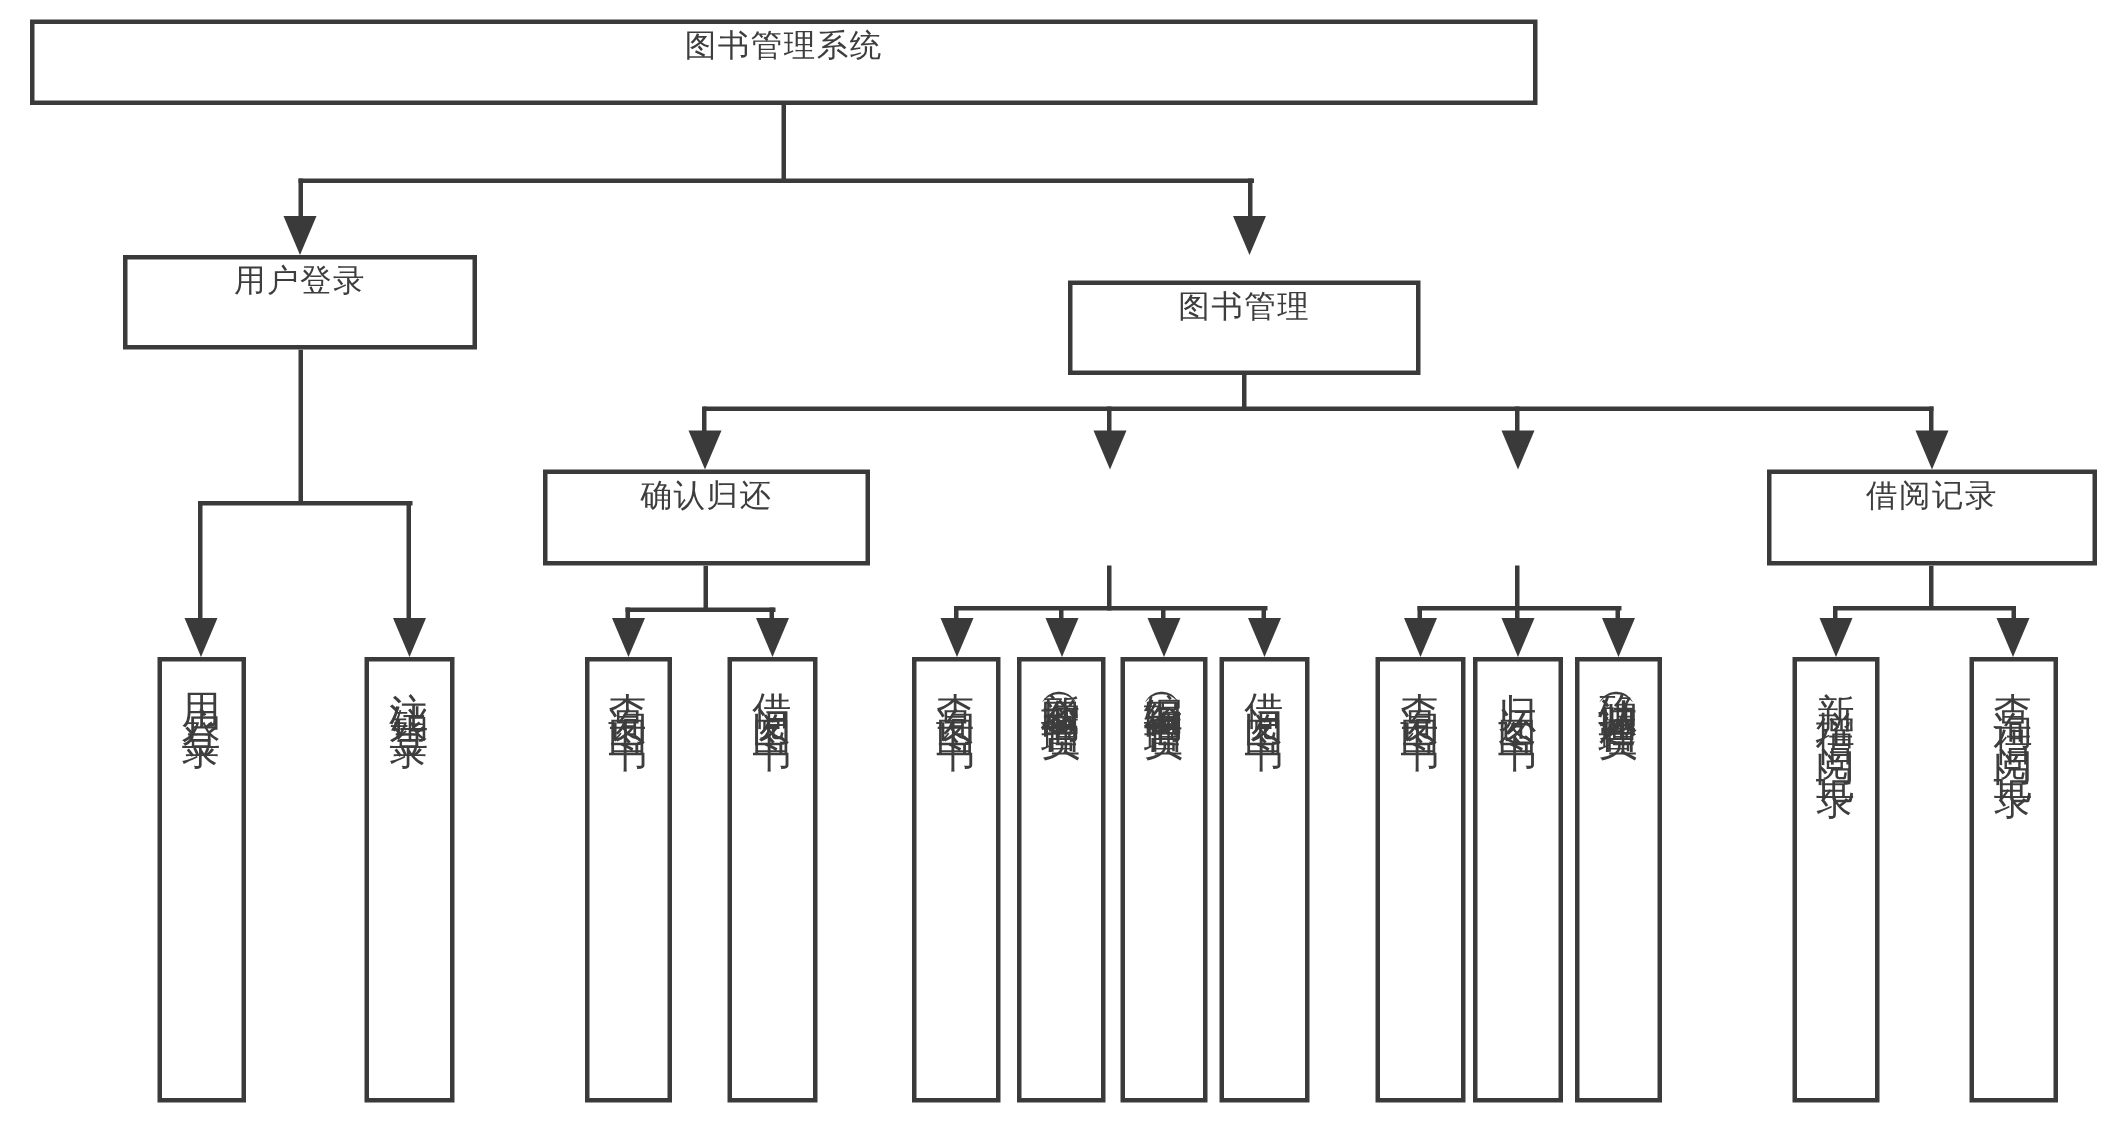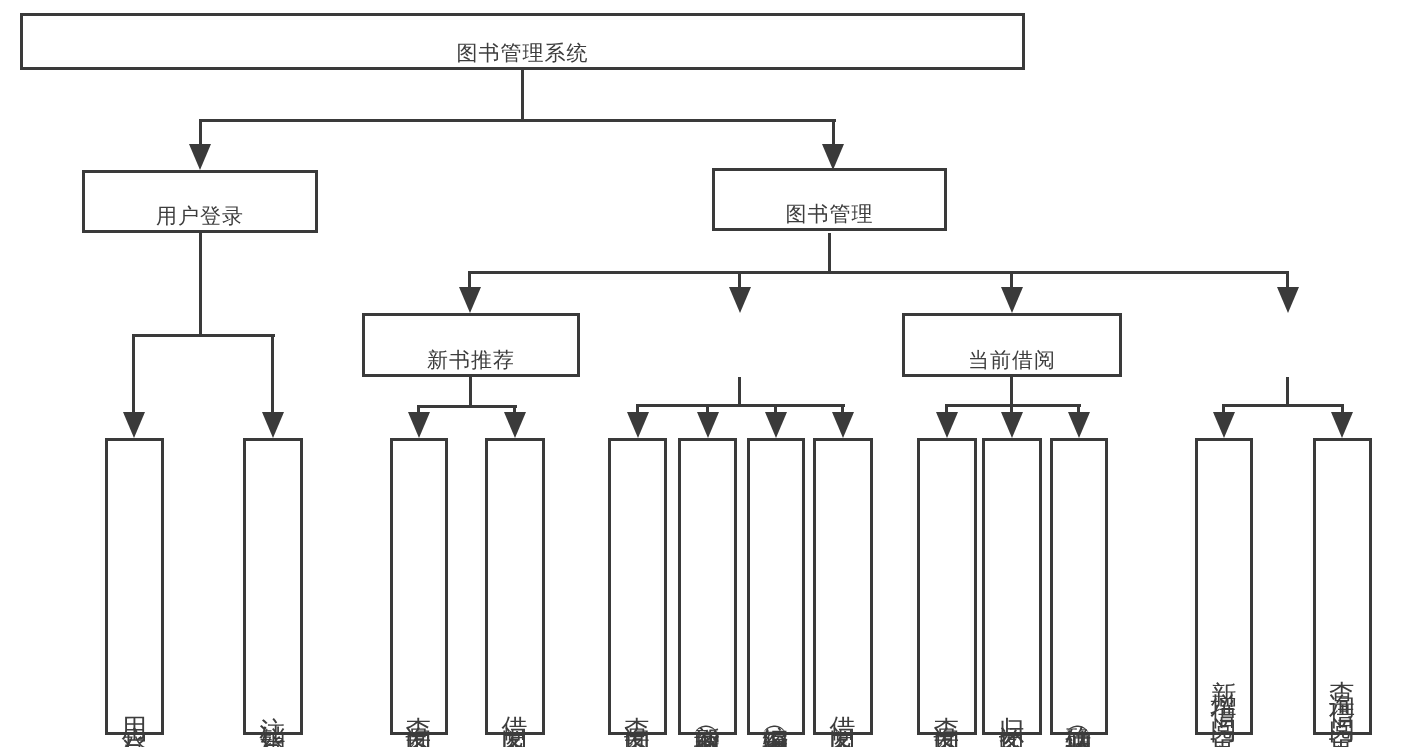--- a/index.html
+++ b/index.html
@@ -9,21 +9,21 @@
     background:#ffffff;
     font-family:"Liberation Sans","DejaVu Sans",sans-serif;
     overflow:hidden;
   }
   .node{
     position:absolute;
     box-sizing:border-box;
     border:3px solid #3a3a3a;
     background:#ffffff;
     display:flex;
-    align-items:flex-end;
+    align-items:flex-start;
     justify-content:center;
     color:#3d3d3d;
     font-size:21px;
     letter-spacing:1px;
     z-index:2;
   }
   .tall{
     top:438px;height:297px;width:59px;
   }
   .vtext{
@@ -65,21 +65,21 @@
   <div class="vl" style="left:521px;top:70px;height:51px;"></div>
   <div class="hl" style="left:199px;top:119px;width:637px;"></div>
   <div class="vl" style="left:199px;top:119px;height:29px;"></div>
   <div class="ah" style="left:189px;top:144px;"></div>
   <div class="vl" style="left:832px;top:119px;height:29px;"></div>
   <div class="ah" style="left:822px;top:144px;"></div>
 
   <div class="node" style="left:82px;top:170px;width:236px;height:63px;">
     <span>用户登录</span>
   </div>
-  <div class="node" style="left:712px;top:168px;width:235px;height:63px;">
+  <div class="node" style="left:712px;top:187px;width:235px;height:63px;">
     <span>图书管理</span>
   </div>
 
   <div class="vl" style="left:199px;top:233px;height:103px;"></div>
   <div class="hl" style="left:132px;top:334px;width:143px;"></div>
   <div class="vl" style="left:132px;top:334px;height:80px;"></div>
   <div class="ah" style="left:123px;top:412px;"></div>
   <div class="vl" style="left:271px;top:334px;height:80px;"></div>
   <div class="ah" style="left:262px;top:412px;"></div>
 
@@ -88,24 +88,24 @@
   <div class="vl" style="left:468px;top:271px;height:18px;"></div>
   <div class="ah" style="left:459px;top:287px;"></div>
   <div class="vl" style="left:738px;top:271px;height:18px;"></div>
   <div class="ah" style="left:729px;top:287px;"></div>
   <div class="vl" style="left:1010px;top:271px;height:18px;"></div>
   <div class="ah" style="left:1001px;top:287px;"></div>
   <div class="vl" style="left:1286px;top:271px;height:18px;"></div>
   <div class="ah" style="left:1277px;top:287px;"></div>
 
   <div class="node" style="left:362px;top:313px;width:218px;height:64px;">
-    <span>新书推荐</span>
+    <span>确认归还</span>
   </div>
-  <div class="node" style="left:902px;top:313px;width:220px;height:64px;">
-    <span>当前借阅</span>
+  <div class="node" style="left:1178px;top:313px;width:220px;height:64px;">
+    <span>借阅记录</span>
   </div>
 
   <div class="vl" style="left:469px;top:377px;height:31px;"></div>
   <div class="hl" style="left:417px;top:405px;width:100px;"></div>
   <div class="vl" style="left:417px;top:405px;height:12px;"></div>
   <div class="ah" style="left:408px;top:412px;"></div>
   <div class="vl" style="left:513px;top:405px;height:12px;"></div>
   <div class="ah" style="left:504px;top:412px;"></div>
 
   <div class="vl" style="left:738px;top:377px;height:30px;"></div>

